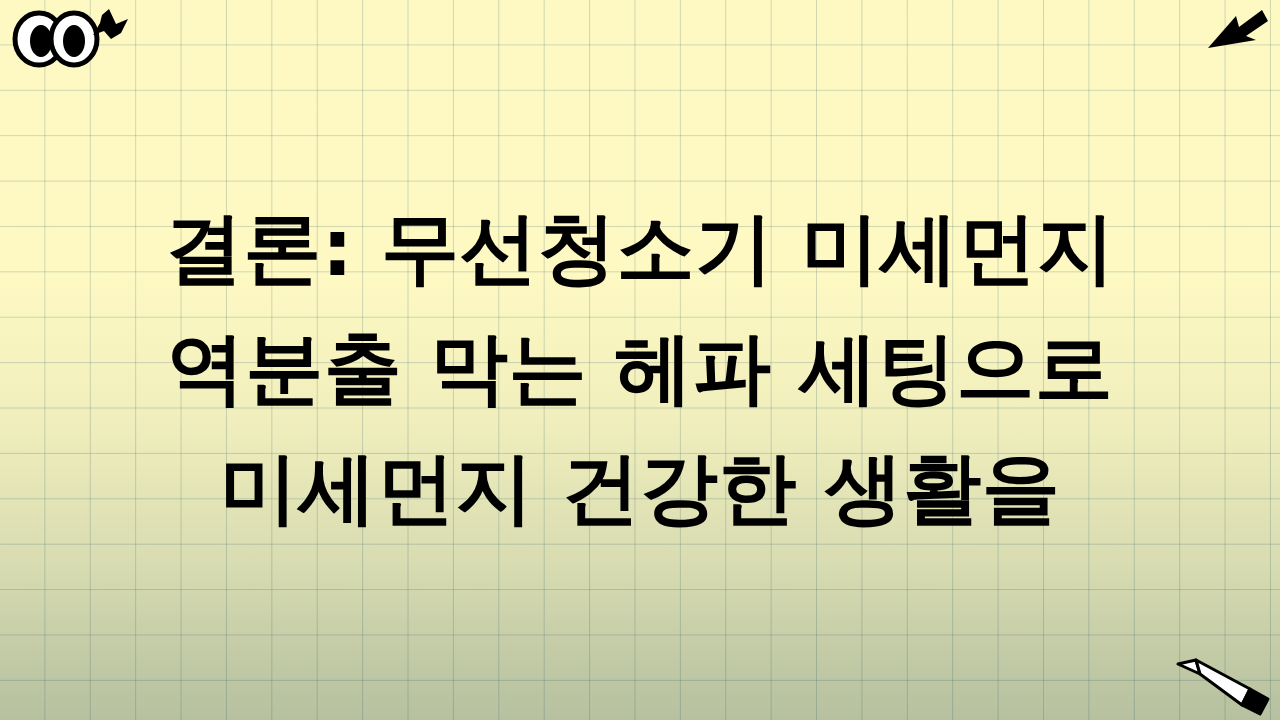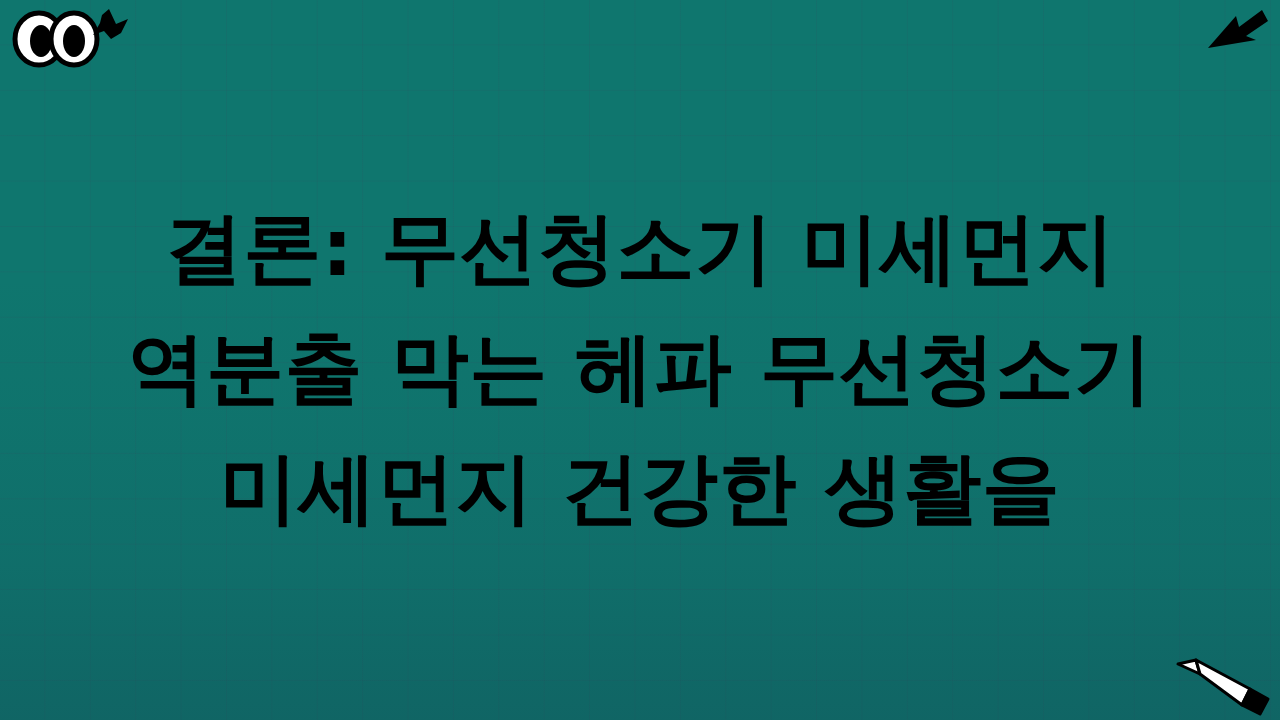--- a/index.html
+++ b/index.html
@@ -9,21 +9,21 @@
     width: 1280px;
     height: 720px;
     overflow: hidden;
     font-family: "DejaVu Sans", "Liberation Sans", sans-serif;
   }
 
   #canvas {
     position: relative;
     width: 1280px;
     height: 720px;
-    background-color: #0f766e;
+    background-color: #fef9c3;
     overflow: hidden;
   }
 
   
   #grid {
     position: absolute;
     inset: 0;
     background-image:
       linear-gradient(to right,  rgba(40,90,100,0.22) 1px, transparent 1px),
       linear-gradient(to bottom, rgba(40,90,100,0.22) 1px, transparent 1px);
@@ -125,17 +125,17 @@
       <g stroke="#000000" stroke-width="3" stroke-linejoin="round">
         <path d="M6 16 L24 12 L28 26 Z" fill="#ffffff"></path>
         <path d="M24 12 L78 41 L70 57 L28 26 Z" fill="#ffffff"></path>
         <path d="M78 41 L96 51 L88 66 L70 57 Z" fill="#000000"></path>
       </g>
     </svg>
   </div>
 
   <div id="headline">
     <span class="hl-line">결론: 무선청소기 미세먼지</span>
-    <span class="hl-line">역분출 막는 헤파 무선청소기</span>
+    <span class="hl-line">역분출 막는 헤파 세팅으로</span>
     <span class="hl-line">미세먼지 건강한 생활을</span>
   </div>
 
 </div>
 
 </body></html>

